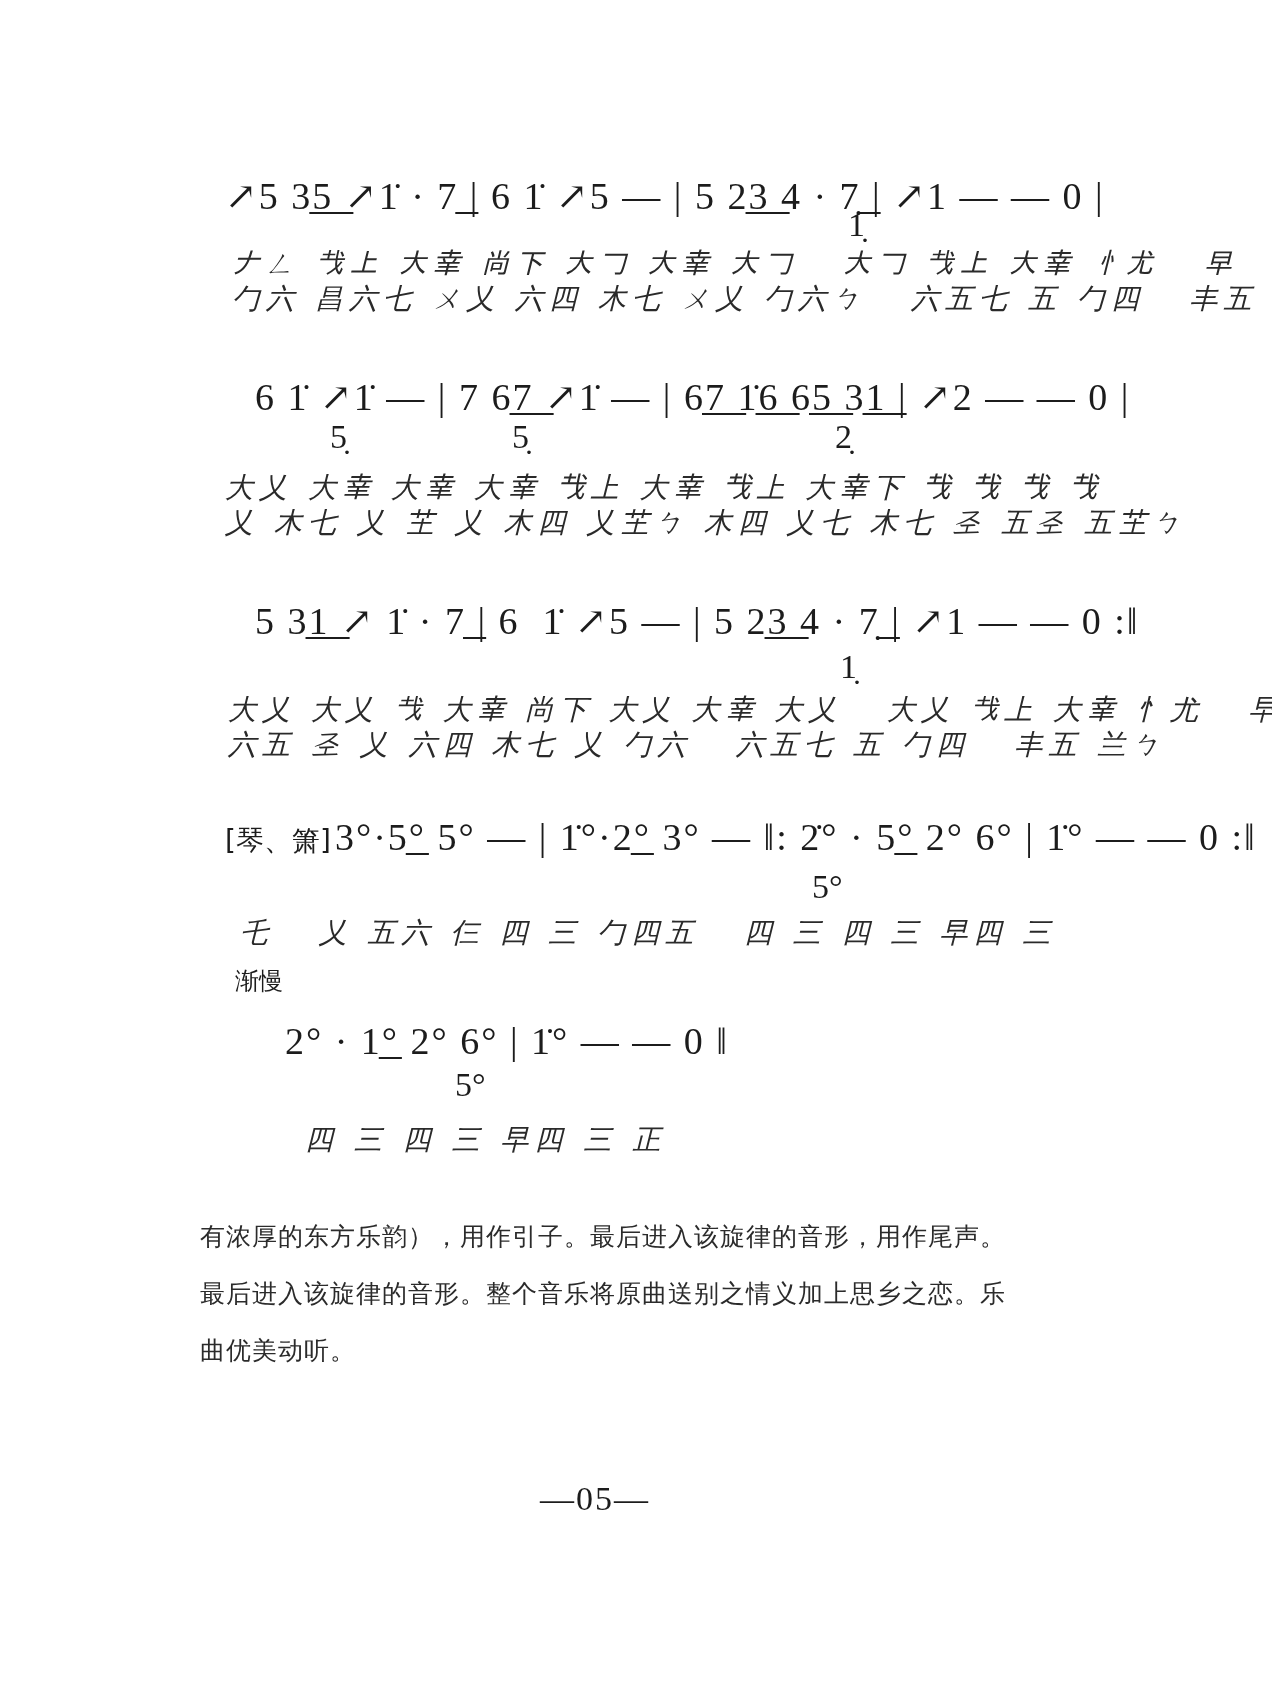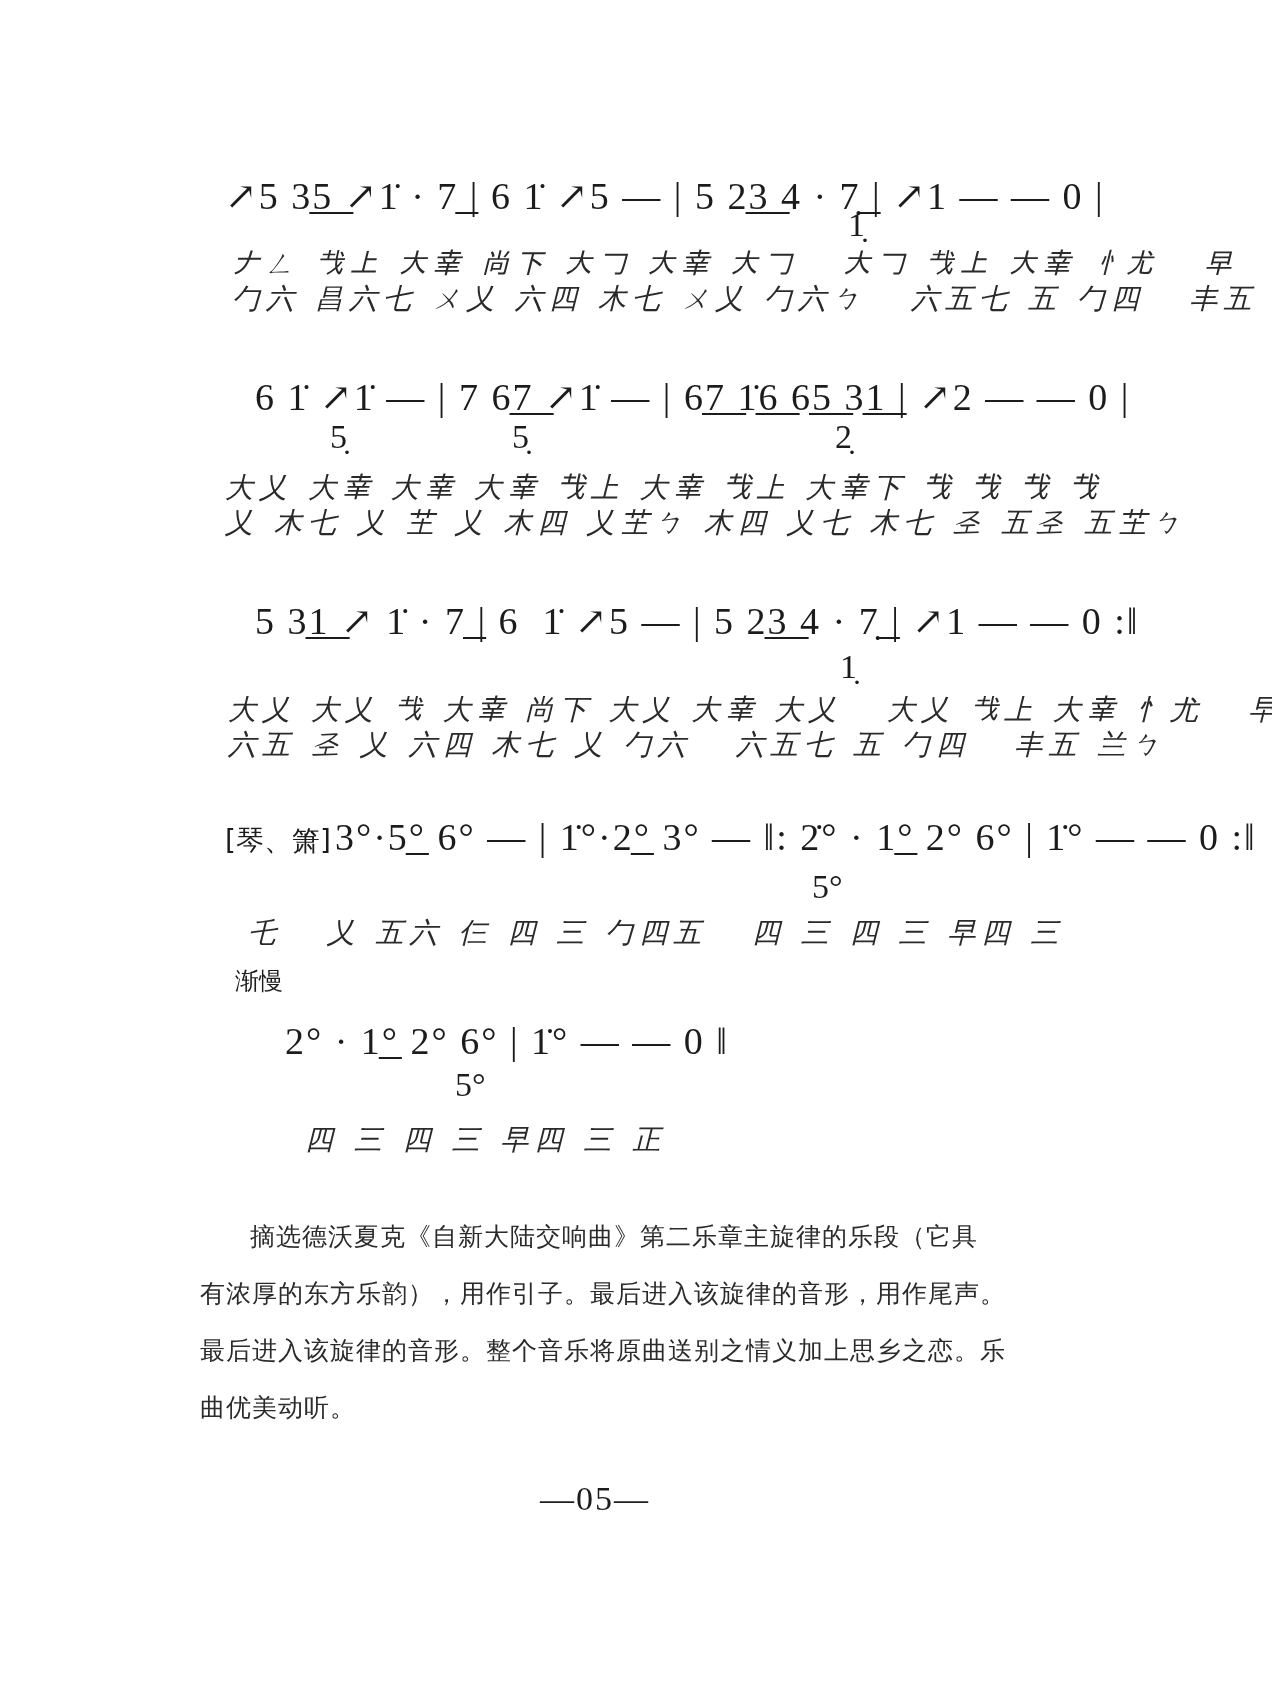--- a/index.html
+++ b/index.html
@@ -38,32 +38,31 @@
 
 <div class="line">
   <div class="notes" style="top:602px;left:255px;">5 3͟1͟ ↗ 1̇ · 7͟ | 6  1̇ ↗5 — | 5 2͟3͟ 4 · 7̣͟ | ↗1 — — 0 :‖</div>
   <div class="sub" style="top:650px;left:840px;">1̣</div>
   <div class="tab" style="top:692px;left:228px;">大乂 大乂 𢦏 大𦍒 尚下 大乂 大𦍒 大乂   大乂 𢦏上 大𦍒 忄尤   早
 六五 𢀖 乂 六四 木七 乂 勹六   六五七 五 勹四   丰五 兰ㄅ</div>
 </div>
 
 <div class="line">
   <div class="label" style="top:822px;left:225px;font-size:28px;">[琴、箫]</div>
-  <div class="notes" style="top:818px;left:335px;">3°·5͟° 6° — | 1̇°·2͟° 3° — ‖: 2̇° · 1͟° 2° 6° | 1̇° — — 0 :‖</div>
+  <div class="notes" style="top:818px;left:335px;">3°·5͟° 5° — | 1̇°·2͟° 3° — ‖: 2̇° · 5͟° 2° 6° | 1̇° — — 0 :‖</div>
   <div class="sub" style="top:870px;left:812px;">5°</div>
-  <div class="tab" style="top:915px;left:248px;">乇   乂 五六 仨 四 三 勹四五   四 三 四 三 早四 三</div>
+  <div class="tab" style="top:915px;left:240px;">乇   乂 五六 仨 四 三 勹四五   四 三 四 三 早四 三</div>
 </div>
 
 <div class="line">
   <div class="label" style="top:965px;left:235px;">渐慢</div>
   <div class="notes" style="top:1022px;left:285px;">2° · 1͟° 2° 6° | 1̇° — — 0 ‖</div>
   <div class="sub" style="top:1068px;left:455px;">5°</div>
   <div class="tab" style="top:1122px;left:285px;margin-left:20px;">四 三 四 三 早四 三 正</div>
 </div>
 
 <div class="para" style="top:1208px;">
-  <p>摘选德沃夏克《自新大陆交响曲》第二乐章主旋律的乐段（它具</p>
   <div style="text-indent:0">有浓厚的东方乐韵），用作引子。最后进入该旋律的音形，用作尾声。</div>
   <div style="text-indent:0">最后进入该旋律的音形。整个音乐将原曲送别之情义加上思乡之恋。乐</div>
   <div style="text-indent:0">曲优美动听。</div>
 </div>
 
 <div class="pagenum">—05—</div>
 
 </body></html>

